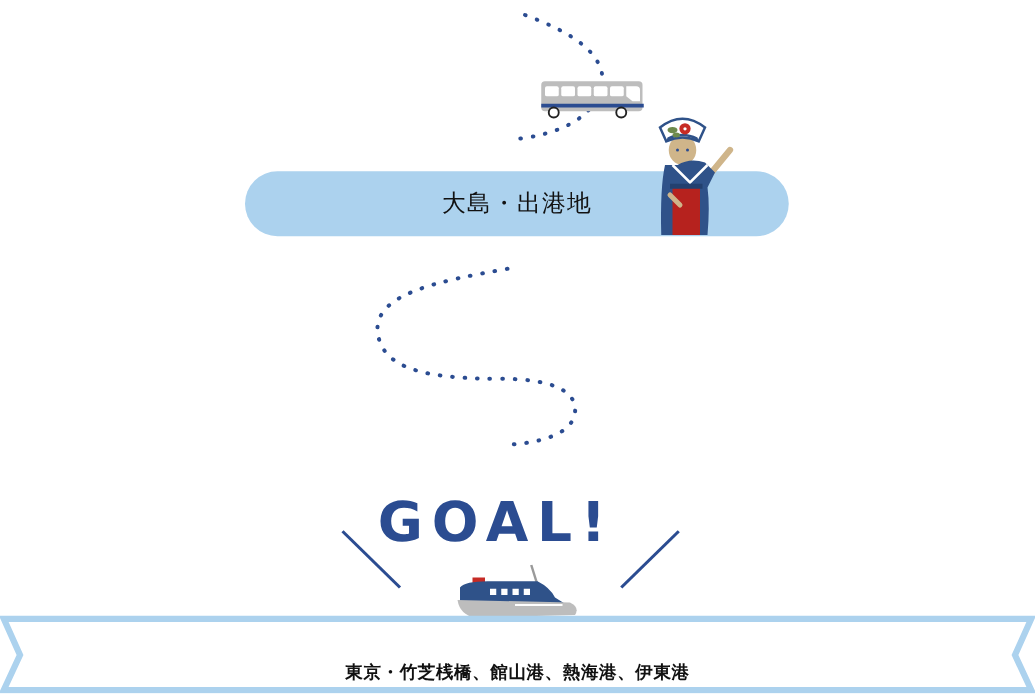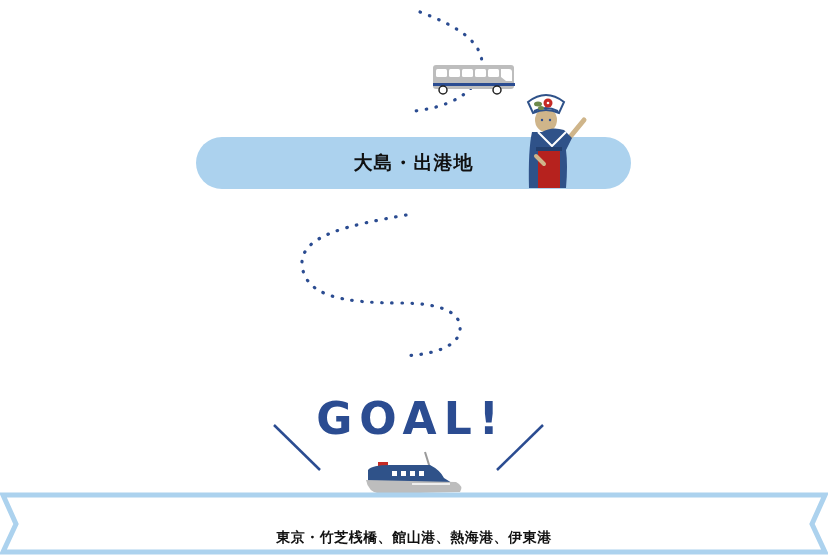--- a/index.html
+++ b/index.html
@@ -5,24 +5,24 @@
     html, body { margin: 0; padding: 0; background: #ffffff; }
     body { width: 828px; height: 555px; position: relative; overflow: hidden; font-family: "DejaVu Sans", sans-serif; }
     .layer { position: absolute; left: 0; top: 0; width: 828px; height: 555px; }
     .origin-pill {
       position: absolute; left: 196px; top: 137px; width: 435px; height: 52px;
       background: #acd2ee; border-radius: 26px;
     }
     .origin-label {
       position: absolute; left: 196px; top: 137px; width: 435px; height: 52px;
       display: flex; align-items: center; justify-content: center;
-      font-weight: bold; font-size: 19px; color: #111; letter-spacing: 1px;
+      font-weight: normal; font-size: 19px; color: #111; letter-spacing: 1px;
     }
     .goal-text {
-      position: absolute; left: 316px; top: 388px; width: 190px; height: 60px;
+      position: absolute; left: 302px; top: 388px; width: 190px; height: 60px;
       display: flex; align-items: center; justify-content: center;
       font-family: "DejaVu Sans", sans-serif; font-weight: bold; font-size: 44px;
       color: #2b4c91; letter-spacing: 7px;
     }
     .dest-label {
       position: absolute; left: 0; top: 512px; width: 828px; height: 52px;
       display: flex; align-items: center; justify-content: center;
       font-weight: bold; font-size: 14px; color: #111; letter-spacing: 0.5px;
     }
   </style>

